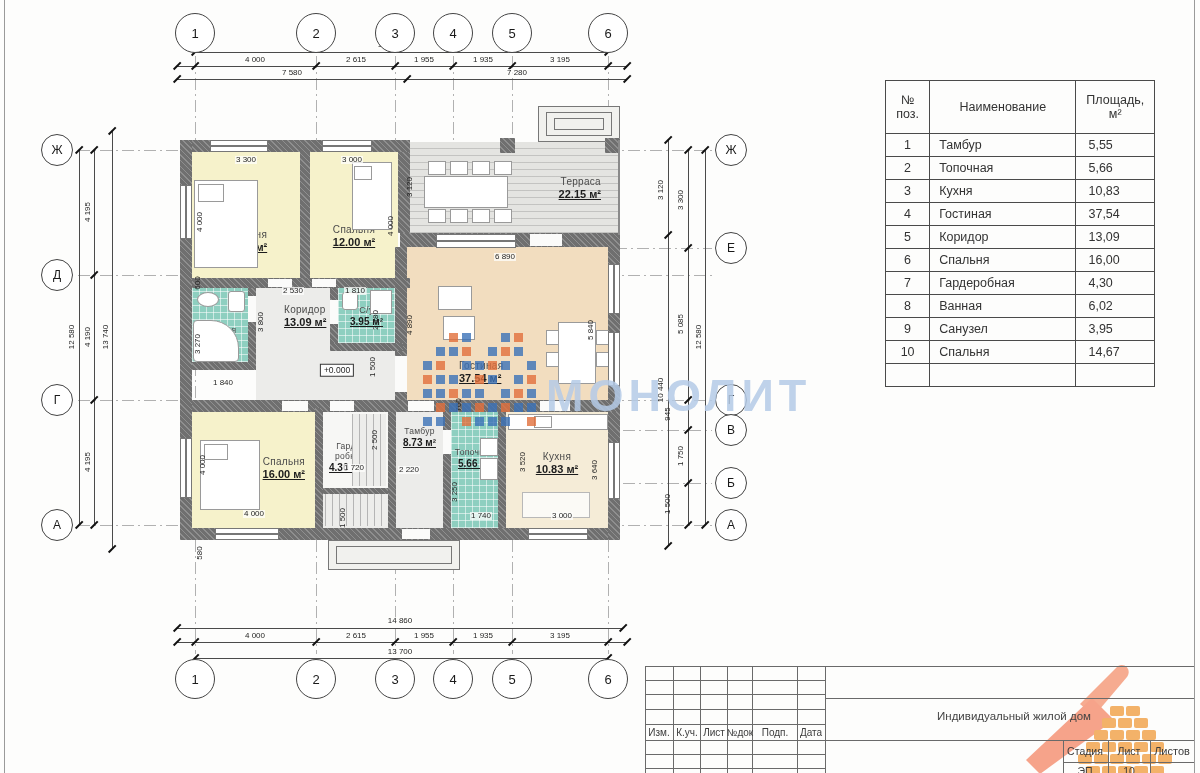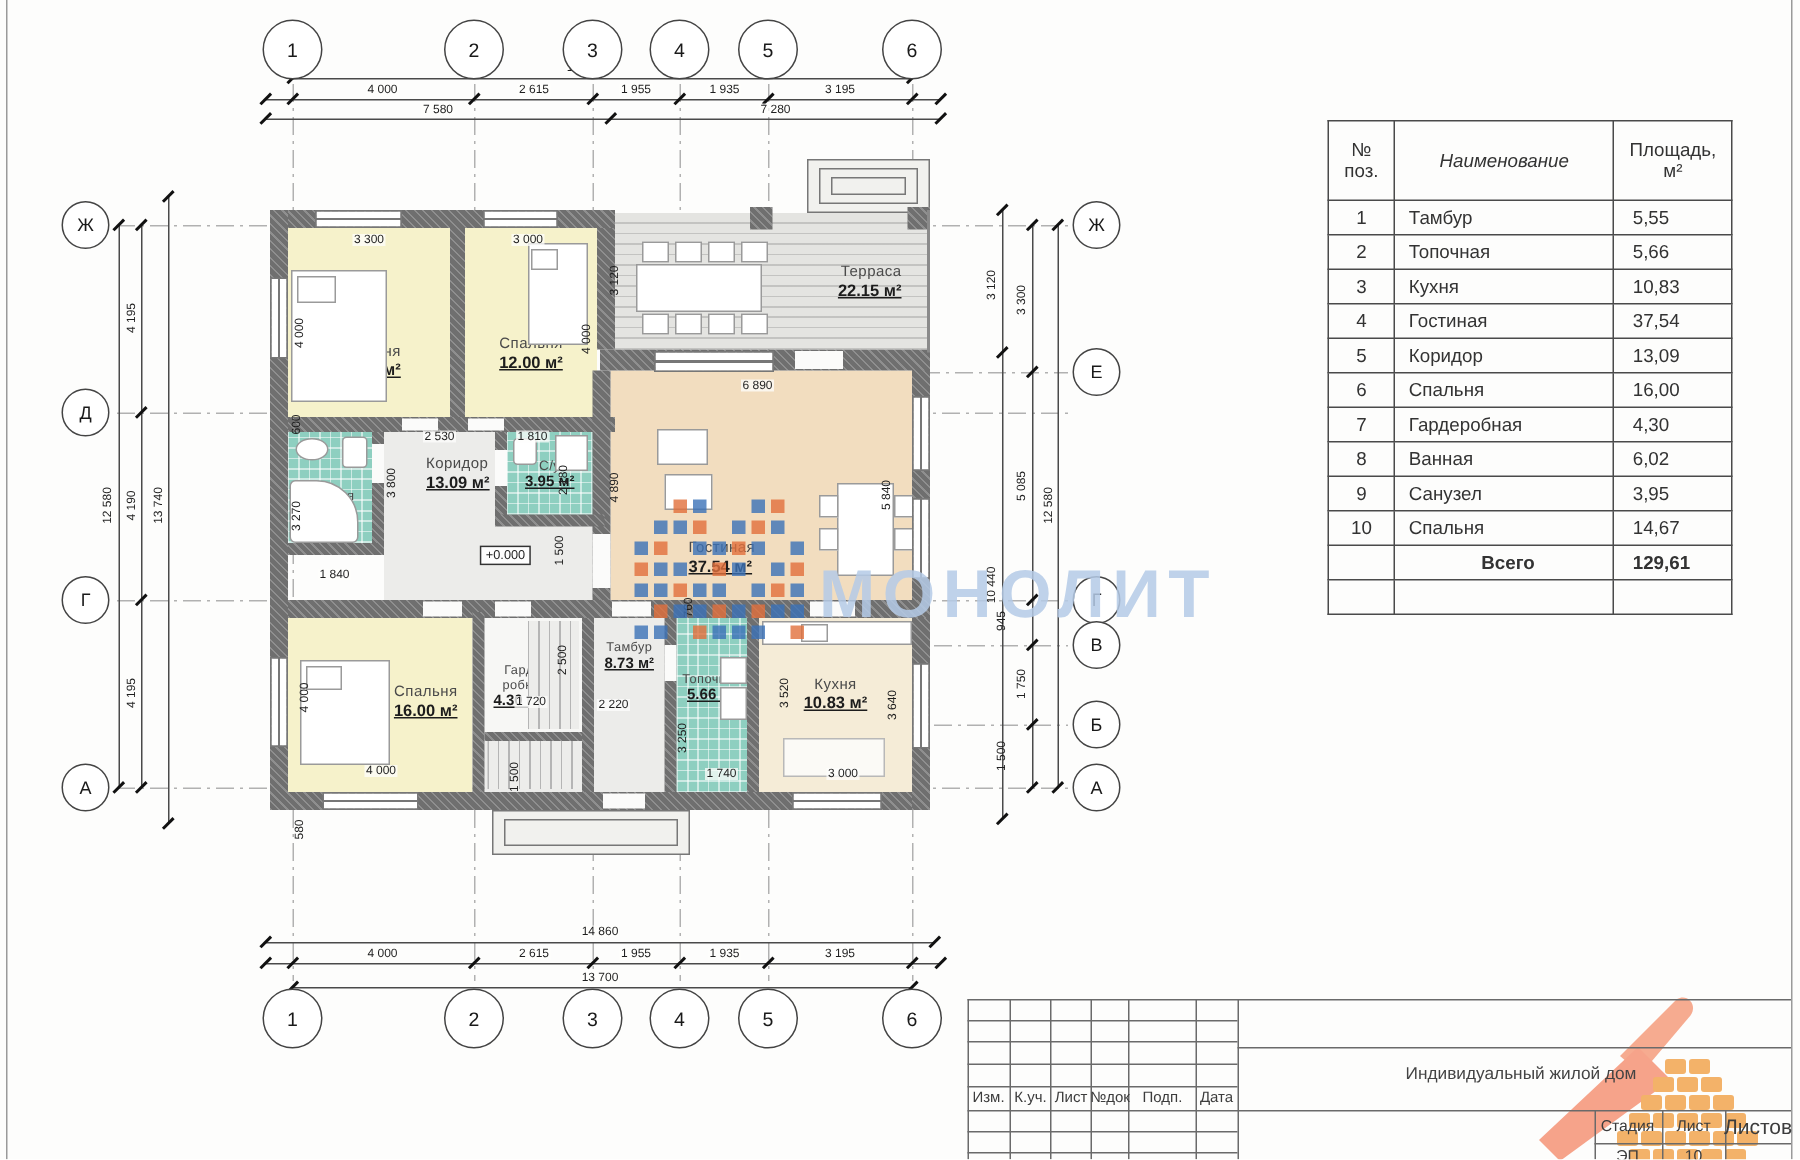--- a/index.html
+++ b/index.html
@@ -448,21 +448,21 @@
     </div>
   <div id="wm-text">МОНОЛИТ</div>
 
   <table id="expl-table">
     <thead>
       <tr>
         <th style="width:40px;">
           <span>№</span><br>
           <span>поз.</span>
         </th>
-        <th style="width:152px;font-style:italic;">Наименование</th>
+        <th style="width:152px;">Наименование</th>
         <th style="width:66px;margin-top:19px;">
           <span>Площадь,</span><br>
           <span>м²</span>
         </th>
       </tr>
     </thead>
     <tbody id="expl-body">
         <tr>
           <td class="c-num">1</td>
           <td class="c-name">Тамбур</td>
@@ -505,25 +505,20 @@
         </tr>
         <tr>
           <td class="c-num">9</td>
           <td class="c-name">Санузел</td>
           <td class="c-area">3,95</td>
         </tr>
         <tr>
           <td class="c-num">10</td>
           <td class="c-name">Спальня</td>
           <td class="c-area">14,67</td>
-        </tr>
-        <tr class="total">
-          <td class="c-num"></td>
-          <td class="c-name">Всего</td>
-          <td class="c-area">129,61</td>
         </tr>
         <tr>
           <td class="c-num"></td>
           <td class="c-name"></td>
           <td class="c-area"></td>
         </tr>
       </tbody>
   </table>
 
   <div id="title-block">
@@ -590,17 +585,17 @@
         <div class="tbtext" style="left: 687px; top: 732px;">К.уч.</div>
         <div class="tbtext" style="left: 714px; top: 732px;">Лист</div>
         <div class="tbtext" style="left: 740px; top: 732px;">№док</div>
         <div class="tbtext" style="left: 775px; top: 732px;">Подп.</div>
         <div class="tbtext" style="left: 811px; top: 732px;">Дата</div>
       </div>
 
     <div class="tbtext" id="project-name" style="left:1014px;top:716px;">Индивидуальный жилой дом</div>
     <div class="tbtext" style="left:1085px;top:751px;font-size:10.5px;">Стадия</div>
     <div class="tbtext" style="left:1129px;top:751px;font-size:10.5px;">Лист</div>
-    <div class="tbtext" style="left:1172px;top:751px;font-size:14px;">Листов</div>
+    <div class="tbtext" style="left:1172px;top:751px;font-size:11px;">Листов</div>
     <div class="tbtext" style="left:1085px;top:771px;font-size:10.5px;">ЭП</div>
     <div class="tbtext" style="left:1129px;top:771px;font-size:10.5px;">10</div>
   </div>
 </div>
 
 </body></html>

